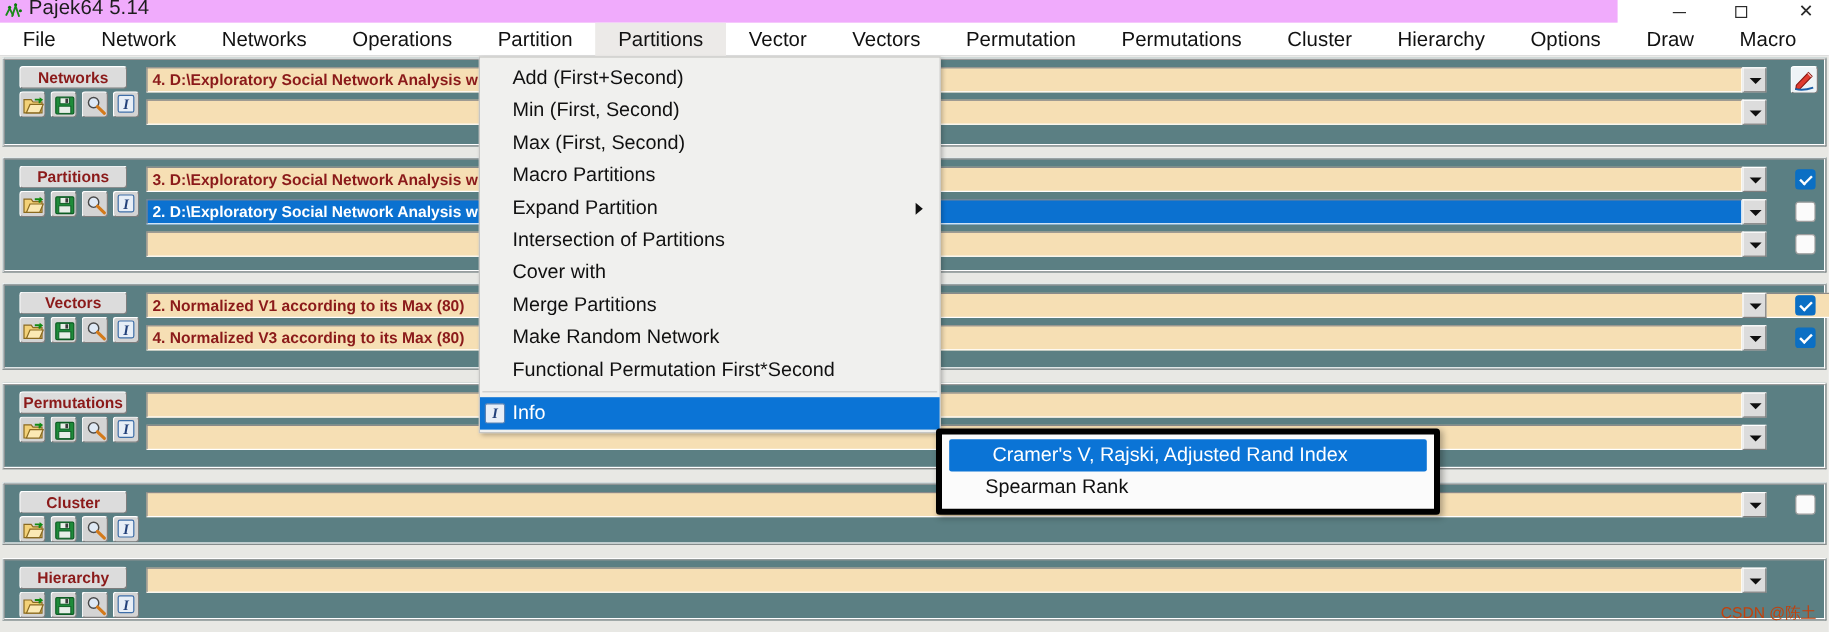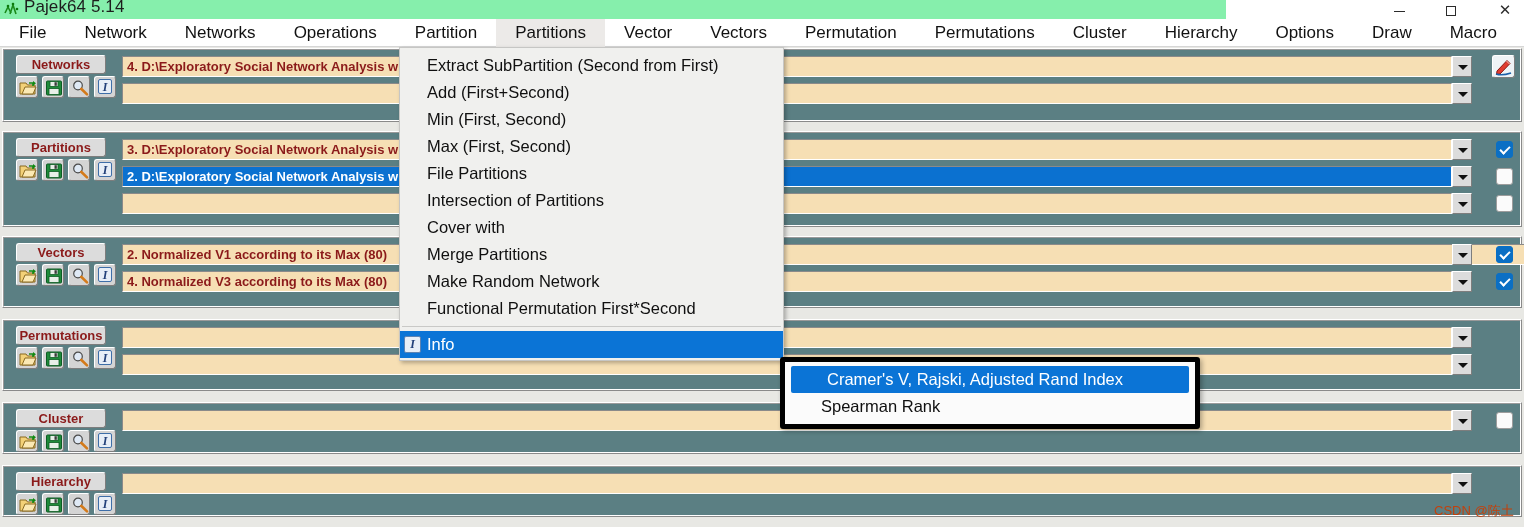--- a/index.html
+++ b/index.html
@@ -6,22 +6,22 @@
   html, body {
     margin: 0; padding: 0;
     width: 1524px; height: 527px;
     overflow: hidden;
     font-family: "Liberation Sans", sans-serif;
     background: #ffffff;
   }
 
   
   #titlebar {
-    position: absolute; left: 0; top: 0; width: 1226px; height: 19px;
-    background: #86efac;
+    position: absolute; left: 0; top: 0; width: 1348px; height: 19px;
+    background: #f0abfc;
   }
   #title-icon {
     position: absolute; left: 4px; top: 1px; width: 16px; height: 16px;
   }
   #title-text {
     position: absolute; left: 24px; top: -3px;
     font-size: 17px; color: #1d1d1d; letter-spacing: .1px;
     white-space: nowrap;
   }
   .wbtn {
@@ -375,25 +375,25 @@
               </svg></span></div><div class="tbtn"><span style="position:absolute;left:3px;top:2px;width:14px;height:15px;background:#e7eef7;border:1px solid #3e6ea8;border-radius:2px;color:#23417a;font-family:'Liberation Serif',serif;font-style:italic;font-weight:bold;font-size:12px;text-align:center;line-height:14px;">I</span></div></div>
         <div class="row" style="top: 6px; width: 1380px;">
           <div class="field" style="width: 1330px;"></div>
           <div class="drop" style="left: 1330px;"></div>
         </div>
       </div>
     </div>
   </div>
 
 <div id="dropdown">
-    <div class="mi"><span>Extract SubPartition (Second from First)</span></div>
     <div class="mi"><span>Add (First+Second)</span></div>
     <div class="mi"><span>Min (First, Second)</span></div>
     <div class="mi"><span>Max (First, Second)</span></div>
-    <div class="mi"><span>File Partitions</span></div>
+    <div class="mi"><span>Macro Partitions</span></div>
+    <div class="mi"><span>Expand Partition</span><span class="arrow"></span></div>
     <div class="mi"><span>Intersection of Partitions</span></div>
     <div class="mi"><span>Cover with</span></div>
     <div class="mi"><span>Merge Partitions</span></div>
     <div class="mi"><span>Make Random Network</span></div>
     <div class="mi"><span>Functional Permutation First*Second</span></div>
     <div class="msep"></div>
     <div class="mi hl"><span class="ibox">I</span><span>Info</span></div>
   </div>
 
 <div id="submenu">

